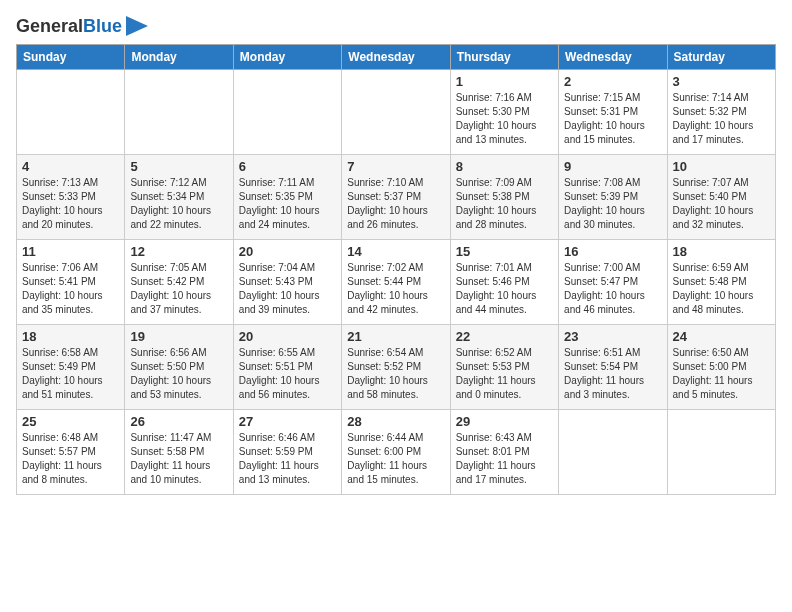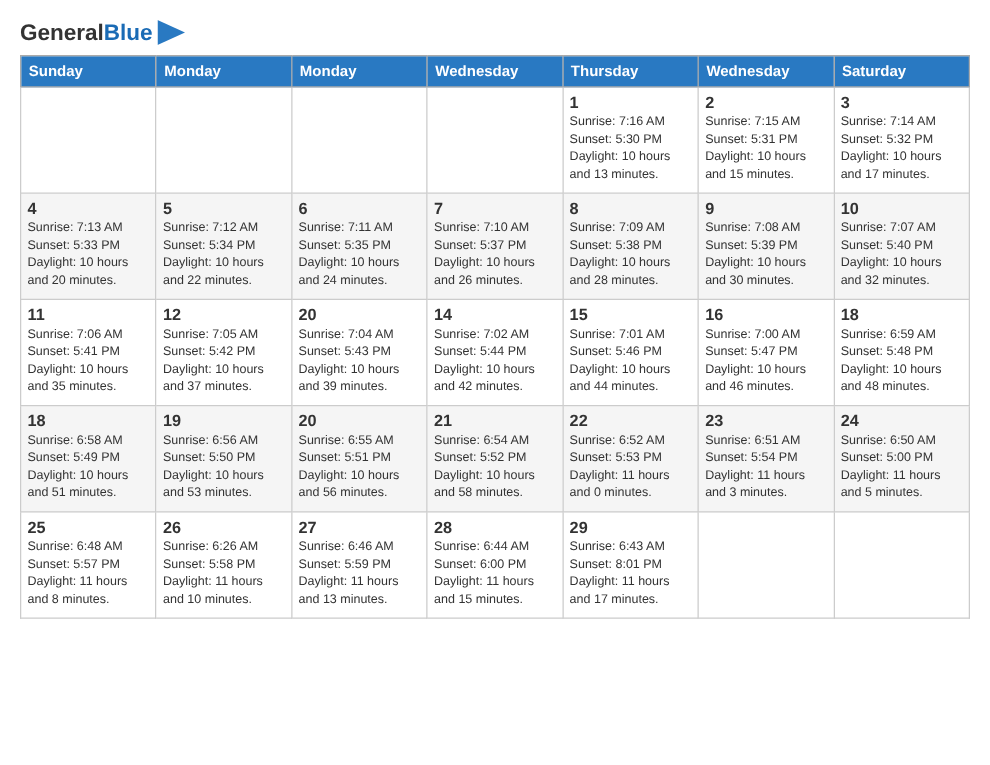--- a/index.html
+++ b/index.html
@@ -302,21 +302,21 @@
       <tr>
         <td>
           <span class="day-num">25</span>
           <div class="cell-info">Sunrise: 6:48 AM
 Sunset: 5:57 PM
 Daylight: 11 hours
 and 8 minutes.</div>
         </td>
         <td>
           <span class="day-num">26</span>
-          <div class="cell-info">Sunrise: 6:26 AM
+          <div class="cell-info">Sunrise: 11:47 AM
 Sunset: 5:58 PM
 Daylight: 11 hours
 and 10 minutes.</div>
         </td>
         <td>
           <span class="day-num">27</span>
           <div class="cell-info">Sunrise: 6:46 AM
 Sunset: 5:59 PM
 Daylight: 11 hours
 and 13 minutes.</div>

